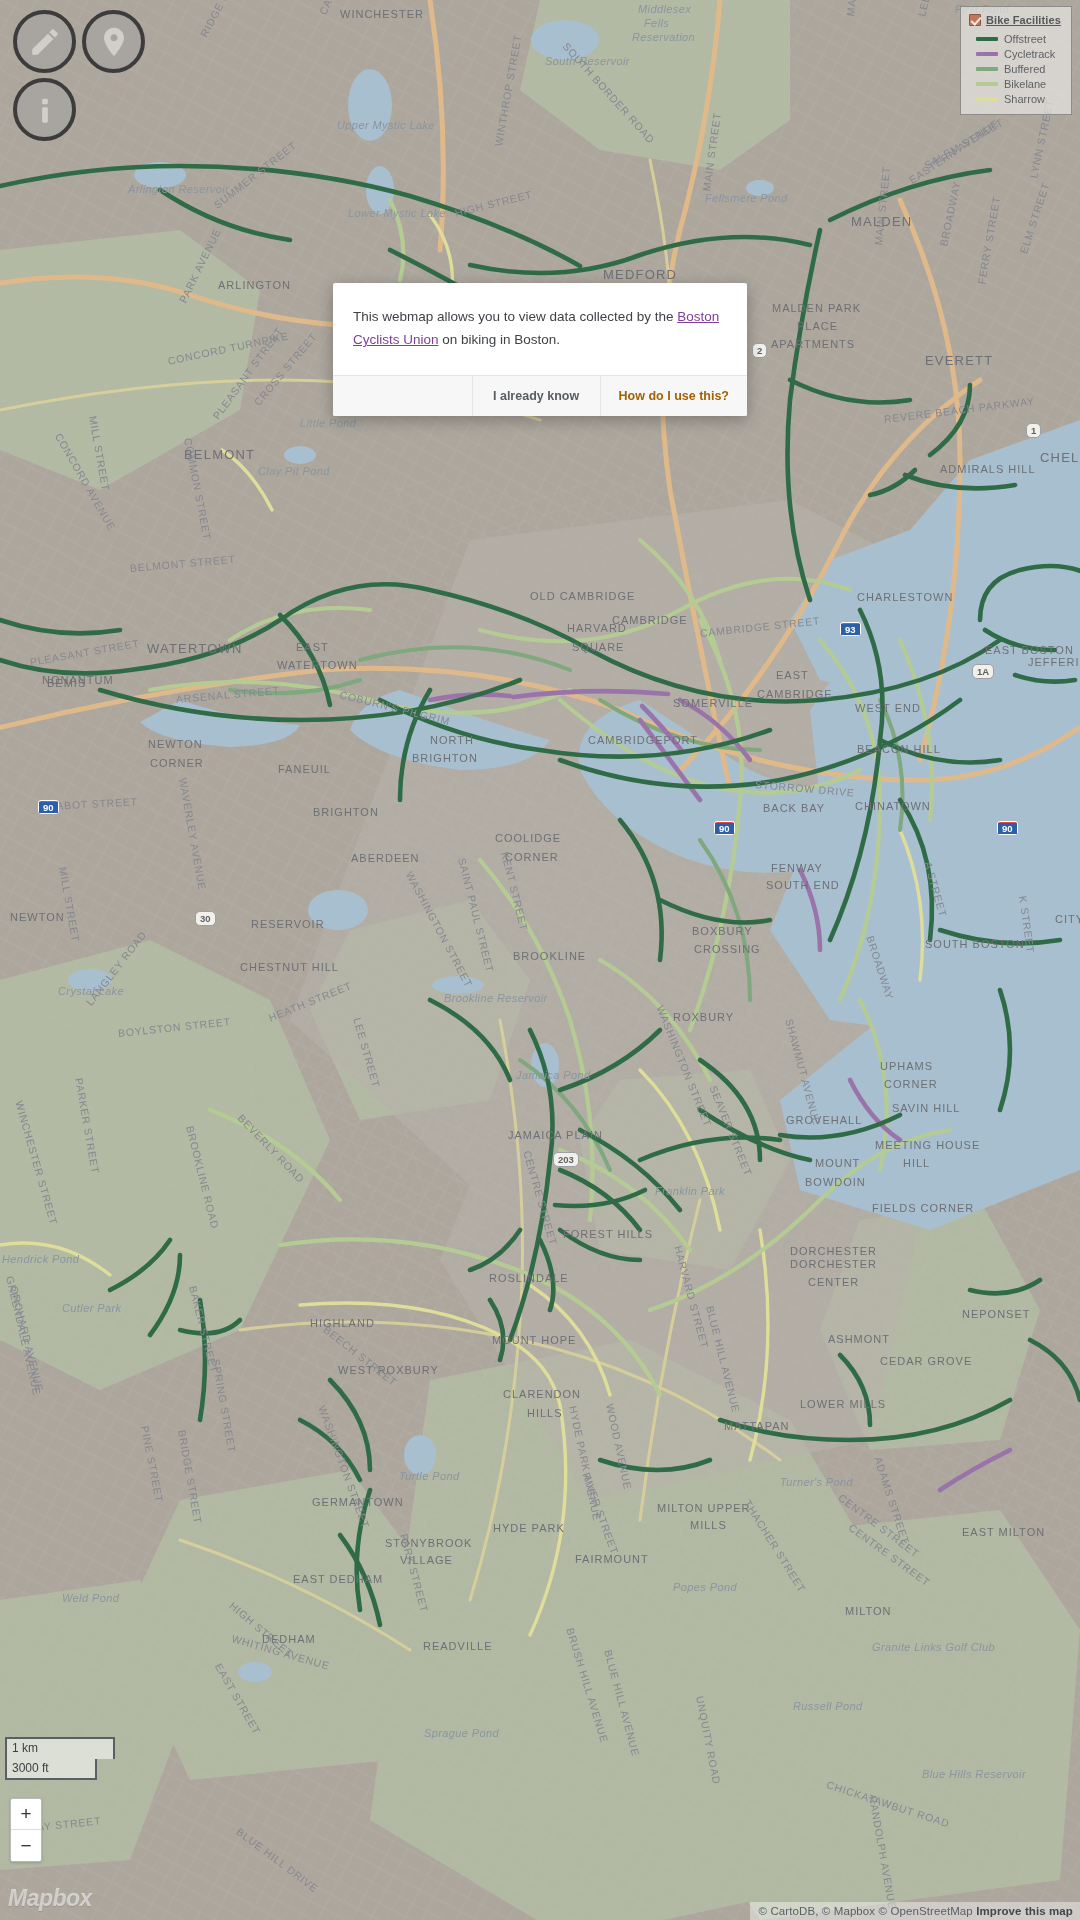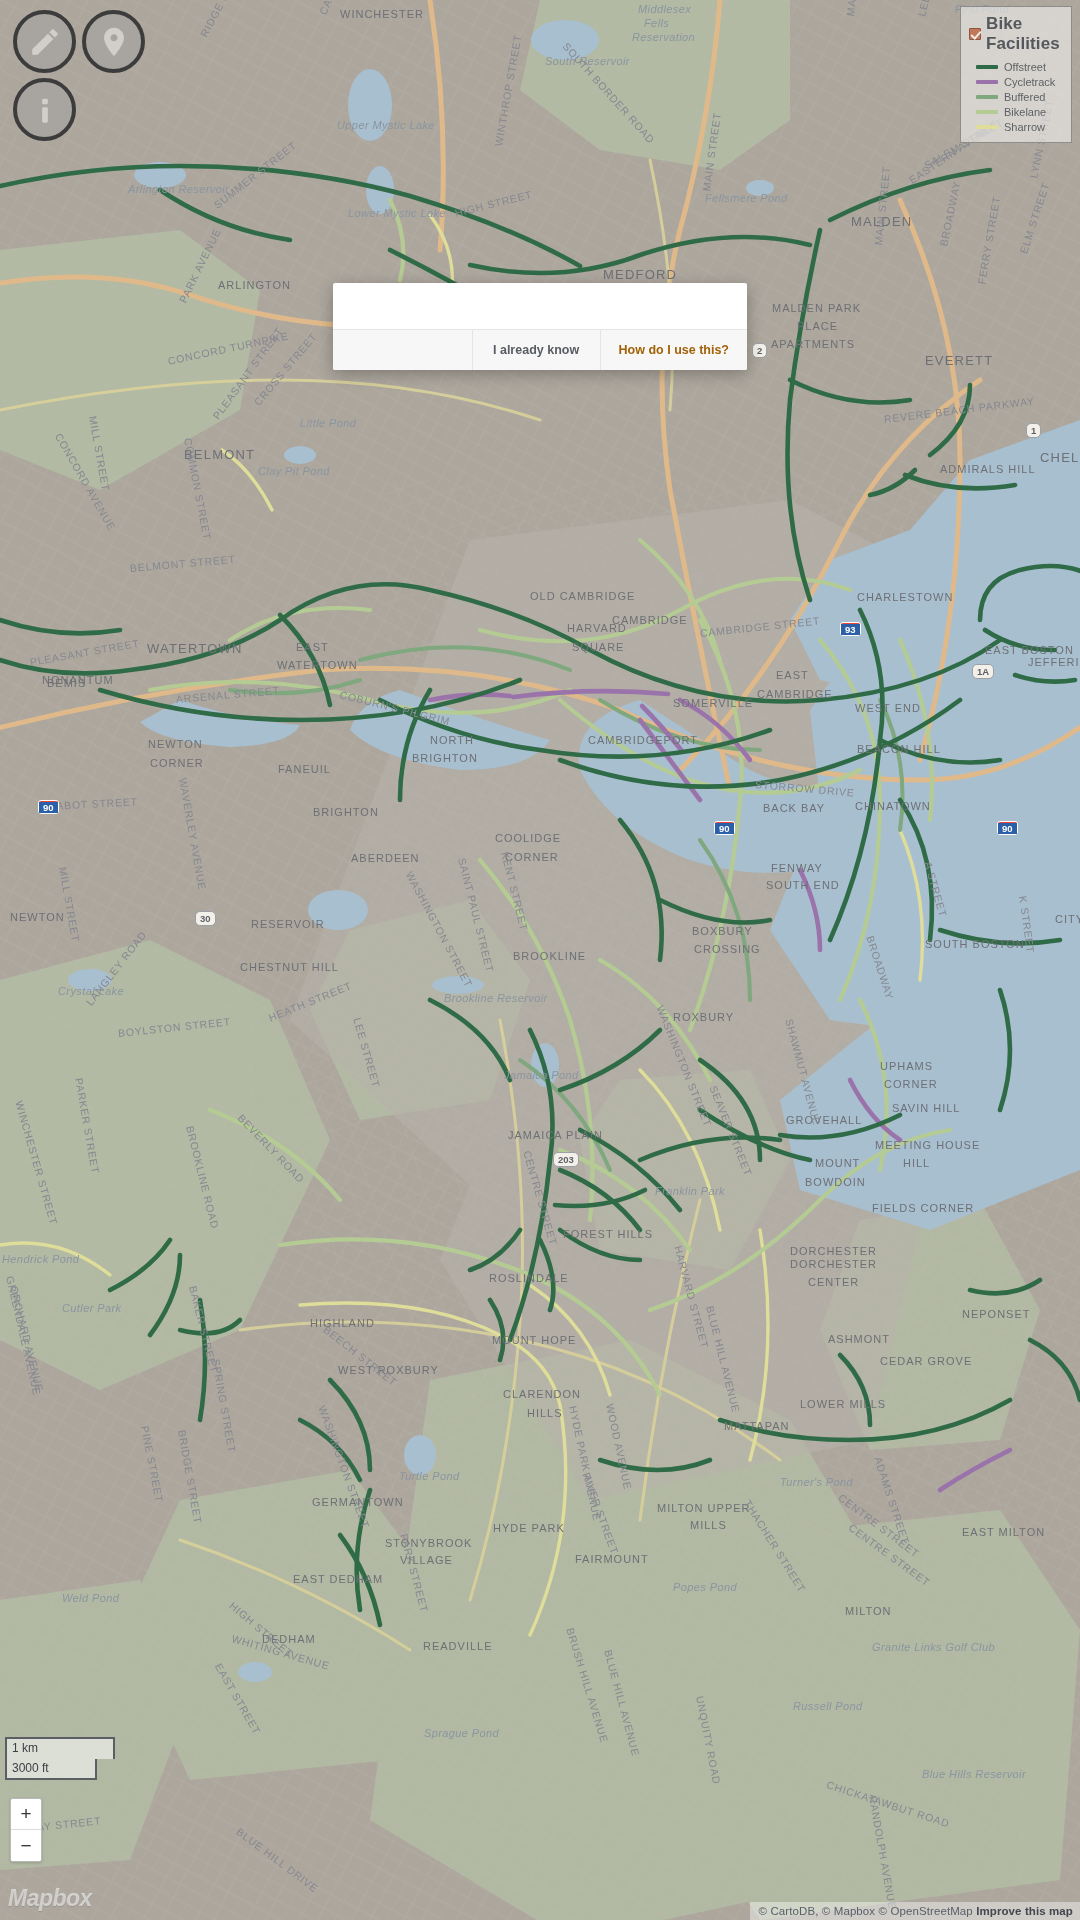--- a/index.html
+++ b/index.html
@@ -74,21 +74,21 @@
     width: 12px; height: 12px; flex: 0 0 12px;
     background: #c0775b; border: 1px solid #8c5540;
     position: relative; border-radius: 1px;
   }
   .lg-check::after {
     content: ""; position: absolute; left: 3px; top: 0px;
     width: 4px; height: 8px;
     border: solid #f1ece4; border-width: 0 2px 2px 0;
     transform: rotate(42deg);
   }
-  .legend-title { font-weight: bold; color: #55585c; font-size: 17px; letter-spacing: .1px; }
+  .legend-title { font-weight: bold; color: #55585c; font-size: 11px; letter-spacing: .1px; text-decoration: underline; }
   .legend-row { display: flex; align-items: center; gap: 6px; padding: 1.5px 0 1.5px 7px; }
   .legend-swatch { width: 22px; height: 4px; flex: 0 0 22px; border-radius: 1px; }
   .legend-label { color: #5e6165; font-size: 11px; }
 
   
   #modal-wrap { position: absolute; left: 333px; top: 283px; width: 414px; }
   #modal {
     background: #ffffff;
     box-shadow: 0 4px 16px rgba(0,0,0,0.28);
     border-radius: 2px;
@@ -485,21 +485,21 @@
         <div class="lbl water" style="left: 955px; top: 3px;">First Pond</div>
         <div class="lbl water" style="left: 545px; top: 55px;">South Reservoir</div>
         <div class="lbl water" style="left: 337px; top: 119px;">Upper Mystic Lake</div>
         <div class="lbl water" style="left: 348px; top: 207px;">Lower Mystic Lake</div>
         <div class="lbl water" style="left: 128px; top: 183px;">Arlington Reservoir</div>
         <div class="lbl water" style="left: 705px; top: 192px;">Fellsmere Pond</div>
         <div class="lbl water" style="left: 258px; top: 465px;">Clay Pit Pond</div>
         <div class="lbl water" style="left: 300px; top: 417px;">Little Pond</div>
         <div class="lbl water" style="left: 58px; top: 985px;">Crystal Lake</div>
         <div class="lbl water" style="left: 444px; top: 992px;">Brookline Reservoir</div>
-        <div class="lbl water" style="left: 504px; top: 1069px;">Jamaica Pond</div>
+        <div class="lbl water" style="left: 516px; top: 1069px;">Jamaica Pond</div>
         <div class="lbl water" style="left: 399px; top: 1470px;">Turtle Pond</div>
         <div class="lbl water" style="left: 780px; top: 1476px;">Turner's Pond</div>
         <div class="lbl water" style="left: 673px; top: 1581px;">Popes Pond</div>
         <div class="lbl water" style="left: 793px; top: 1700px;">Russell Pond</div>
         <div class="lbl water" style="left: 62px; top: 1592px;">Weld Pond</div>
         <div class="lbl water" style="left: 424px; top: 1727px;">Sprague Pond</div>
         <div class="lbl water" style="left: 922px; top: 1768px;">Blue Hills Reservoir</div>
         <div class="lbl water" style="left: 2px; top: 1253px;">Hendrick Pond</div>
         <div class="lbl water" style="left: 62px; top: 1302px;">Cutler Park</div>
         <div class="lbl water" style="left: 655px; top: 1185px;">Franklin Park</div>
@@ -650,20 +650,23 @@
         <div class="legend-row">
           <span class="legend-swatch" style="background: rgb(223, 221, 154);"></span>
           <span class="legend-label">Sharrow</span>
         </div>
       </div>
   </div>
 
   <div id="modal-wrap">
     <div id="modal">
       <div id="modal-body">
+        <p>
+          <span>This webmap allows you to view data collected by the </span><a id="bcu-link" href="#">Boston Cyclists Union</a><span> on biking in Boston.</span>
+        </p>
       </div>
       <div id="modal-footer">
         <button class="modal-btn" id="btn-know">I already know</button>
         <button class="modal-btn" id="btn-help">How do I use this?</button>
       </div>
     </div>
   </div>
 
   <div id="scale">
     <div class="scale-bar" id="scale-km">1 km</div>

